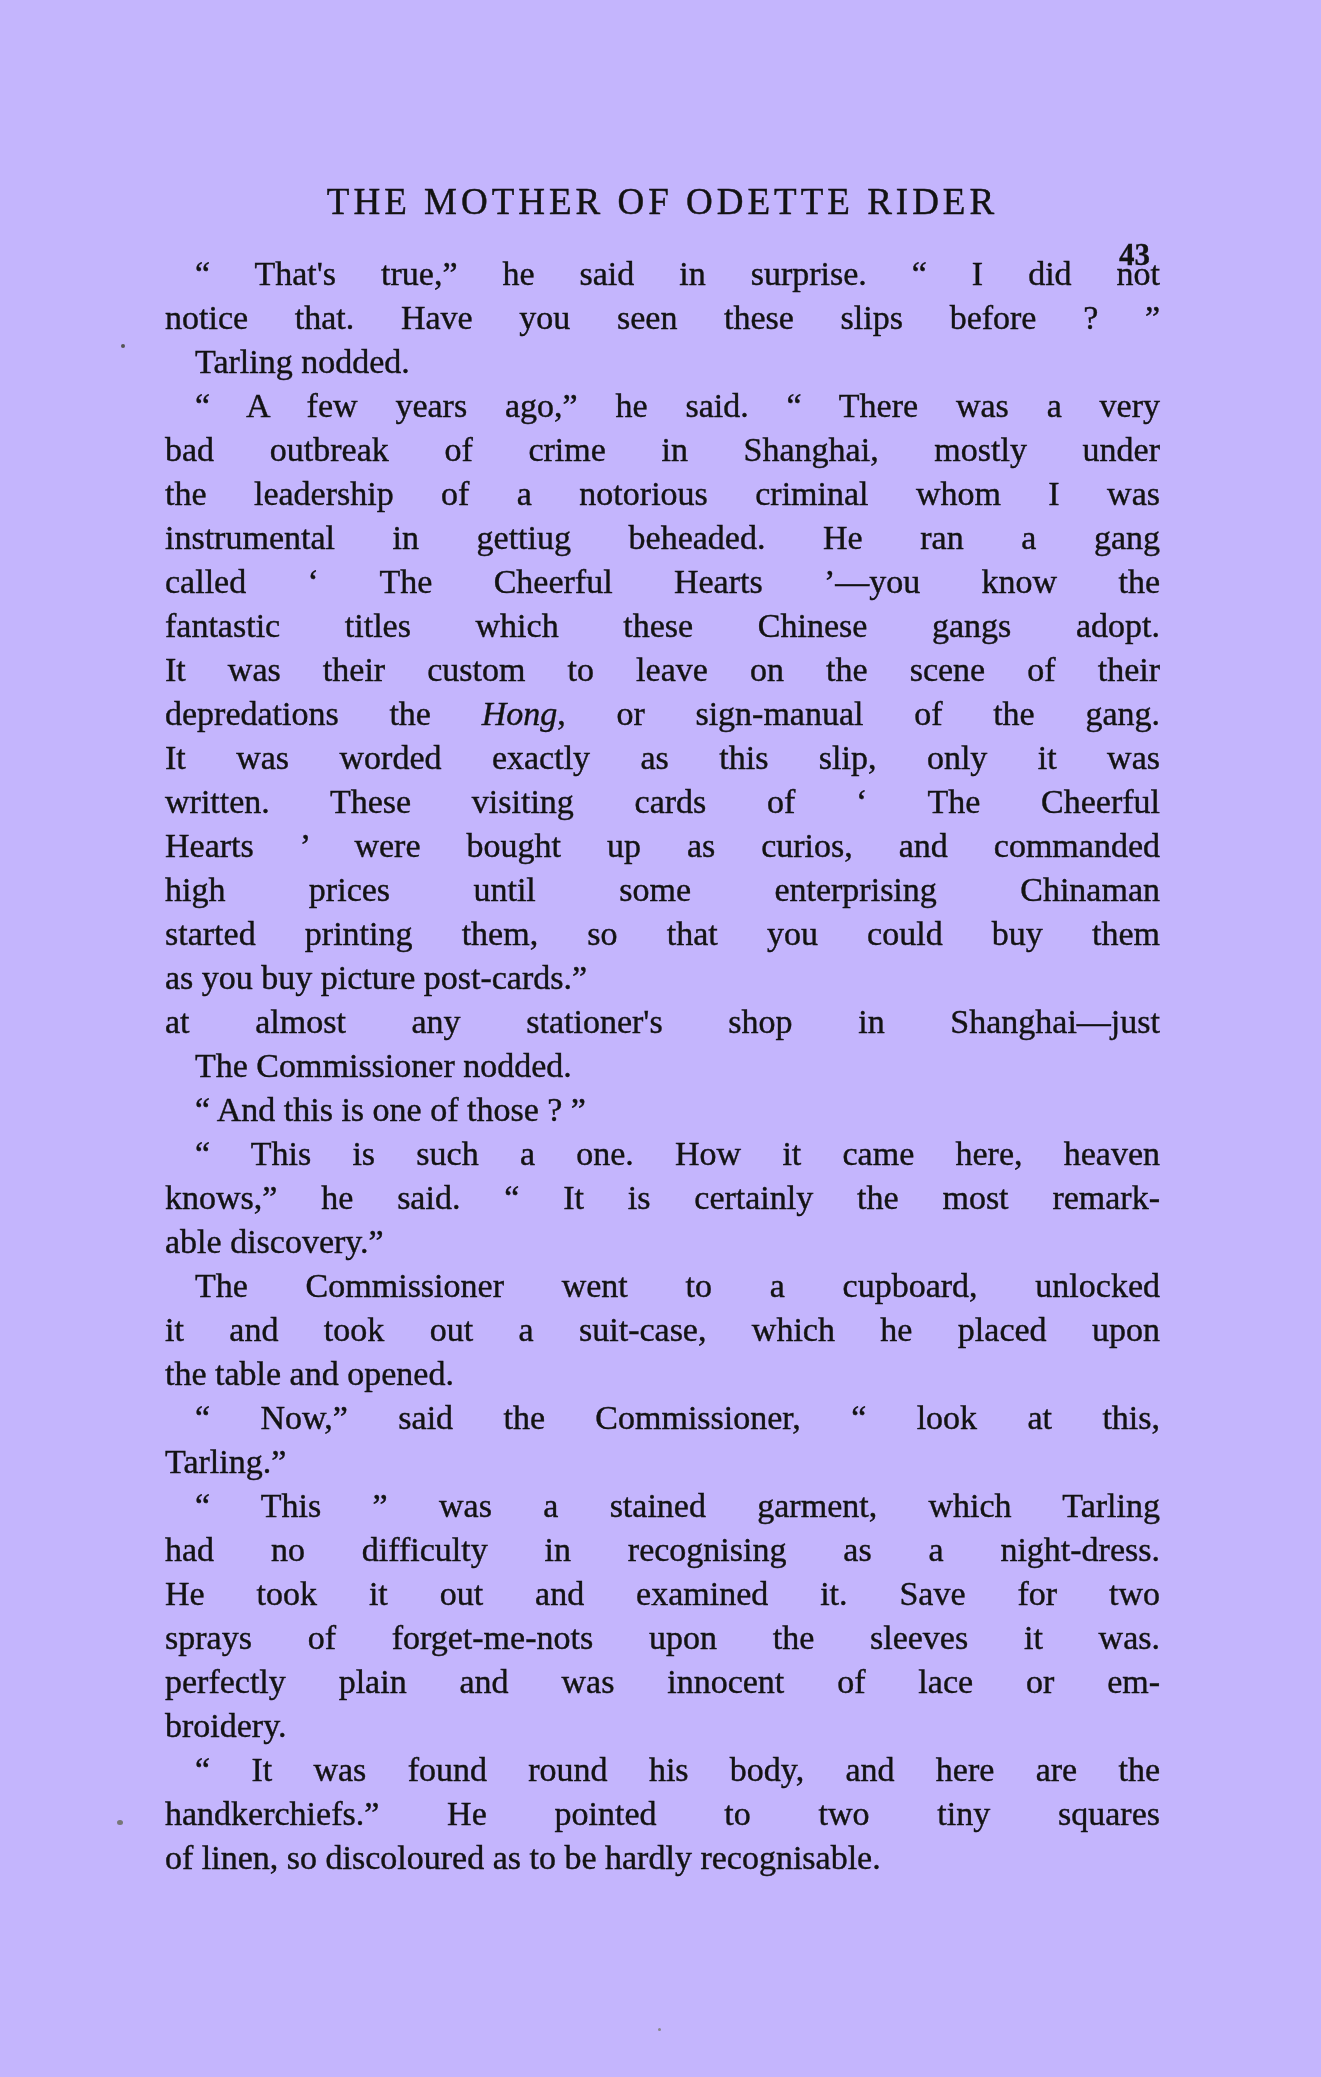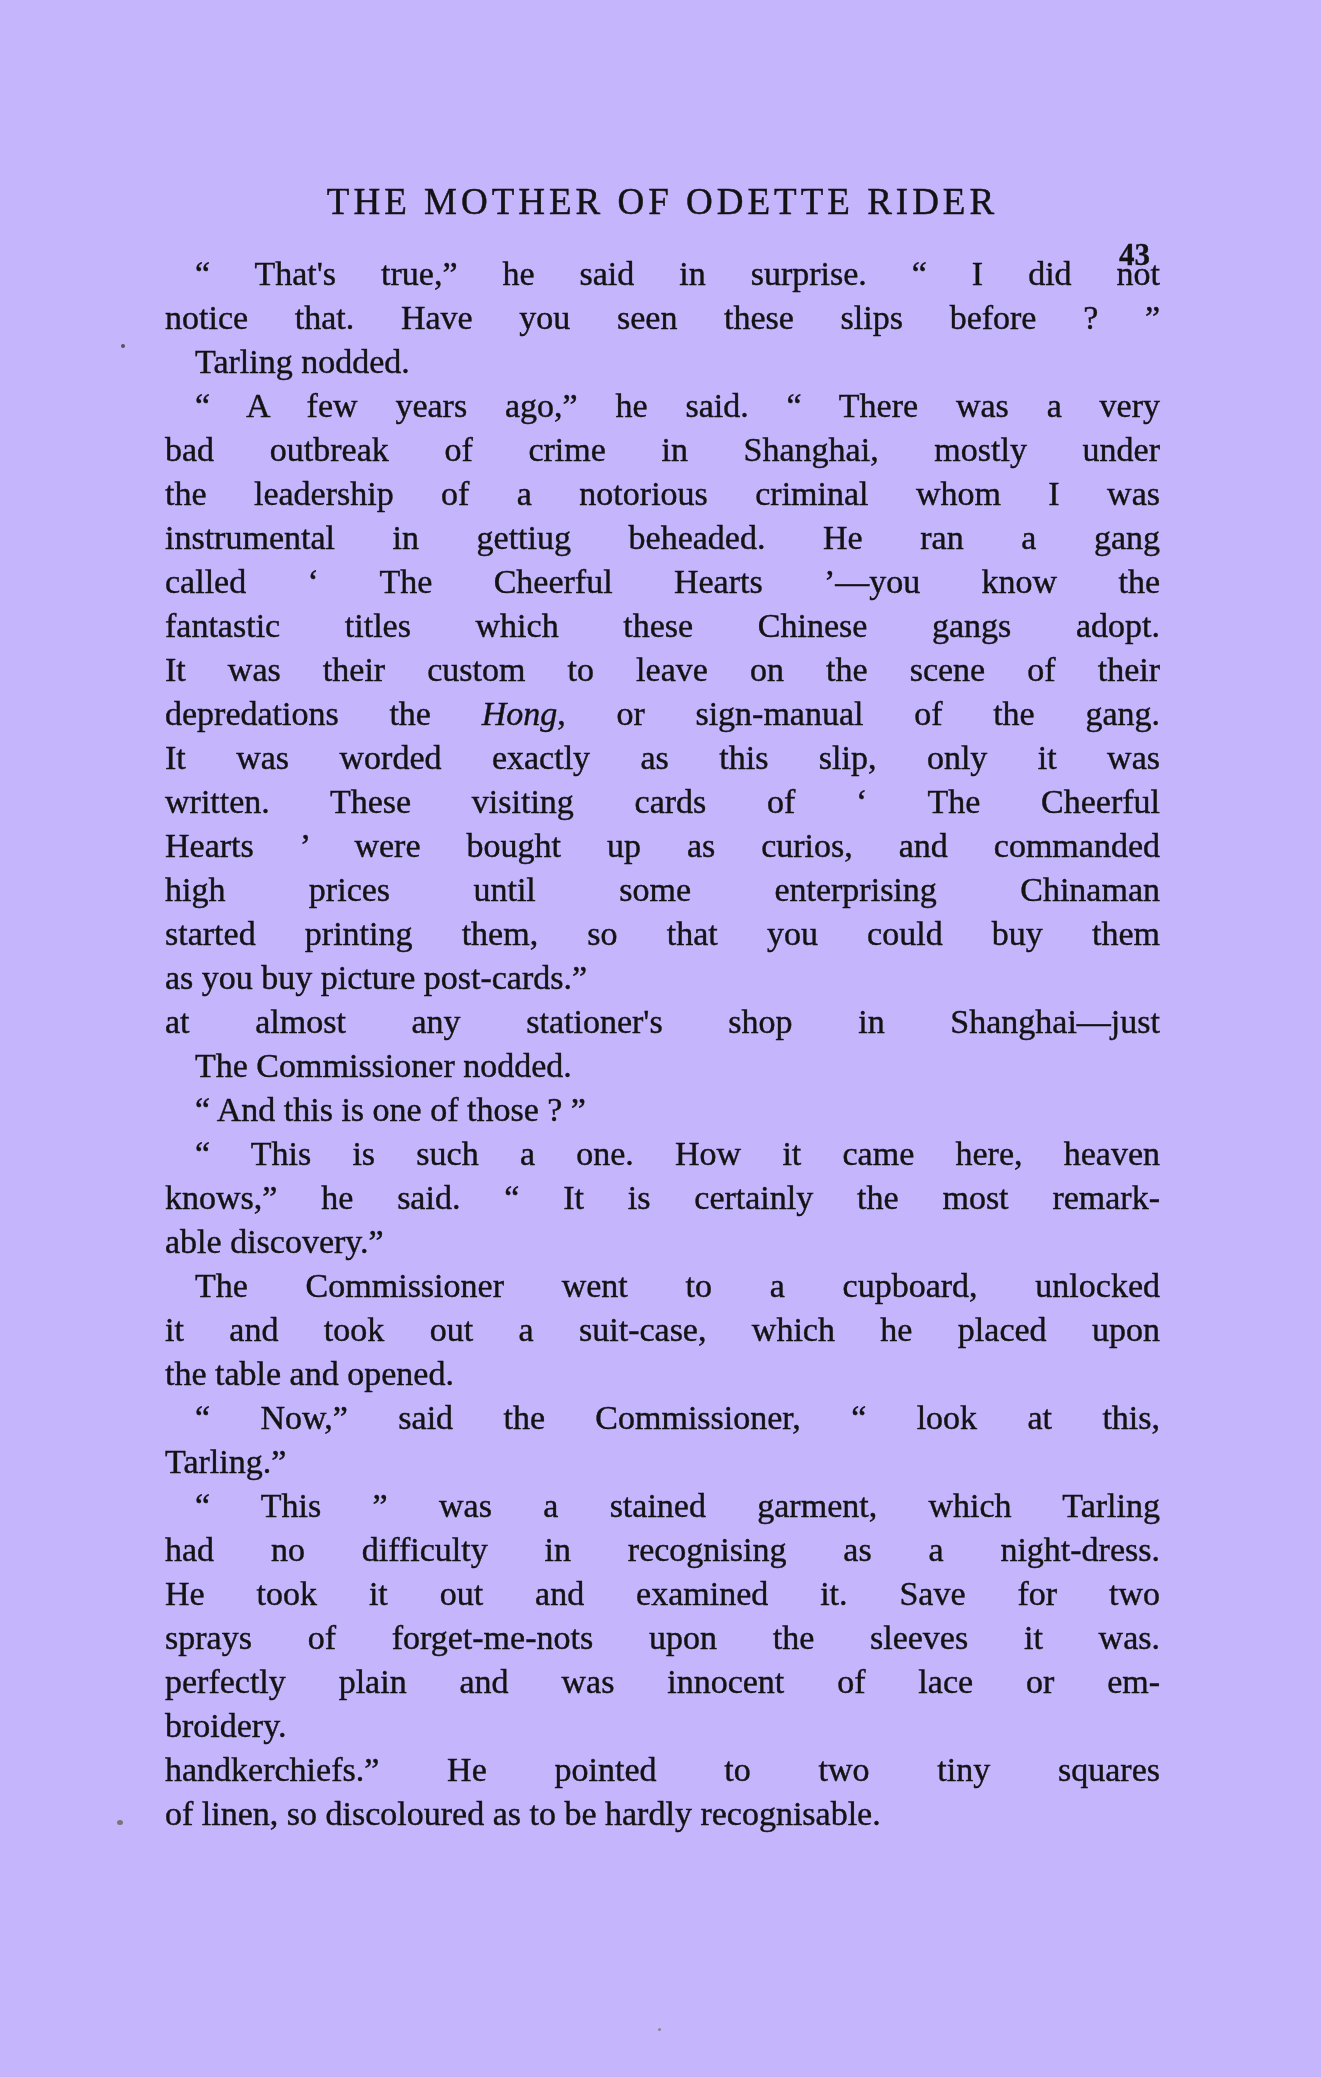--- a/index.html
+++ b/index.html
@@ -105,20 +105,21 @@
       <div class="line just">it and took out a suit-case, which he placed upon</div>
       <div class="line">the table and opened.</div>
       <div class="line just ind">“ Now,” said the Commissioner, “ look at this,</div>
       <div class="line">Tarling.”</div>
       <div class="line just ind">“ This ” was a stained garment, which Tarling</div>
       <div class="line just">had no difficulty in recognising as a night-dress.</div>
       <div class="line just">He took it out and examined it. Save for two</div>
       <div class="line just">sprays of forget-me-nots upon the sleeves it was.</div>
       <div class="line just">perfectly plain and was innocent of lace or em-</div>
       <div class="line">broidery.</div>
+      <div class="line just ind">“ It was found round his body, and here are the</div>
       <div class="line just">handkerchiefs.” He pointed to two tiny squares</div>
       <div class="line">of linen, so discoloured as to be hardly recognisable.</div>
     </div>
 
   <div class="speck" style="left:121px; top:344px; width:4px; height:4px;"></div>
   <div class="speck" style="left:117px; top:1820px; width:6px; height:5px; background:#777;"></div>
   <div class="speck" style="left:658px; top:2028px; width:3px; height:3px; background:#888;"></div>
 </div>
 
 </body></html>

